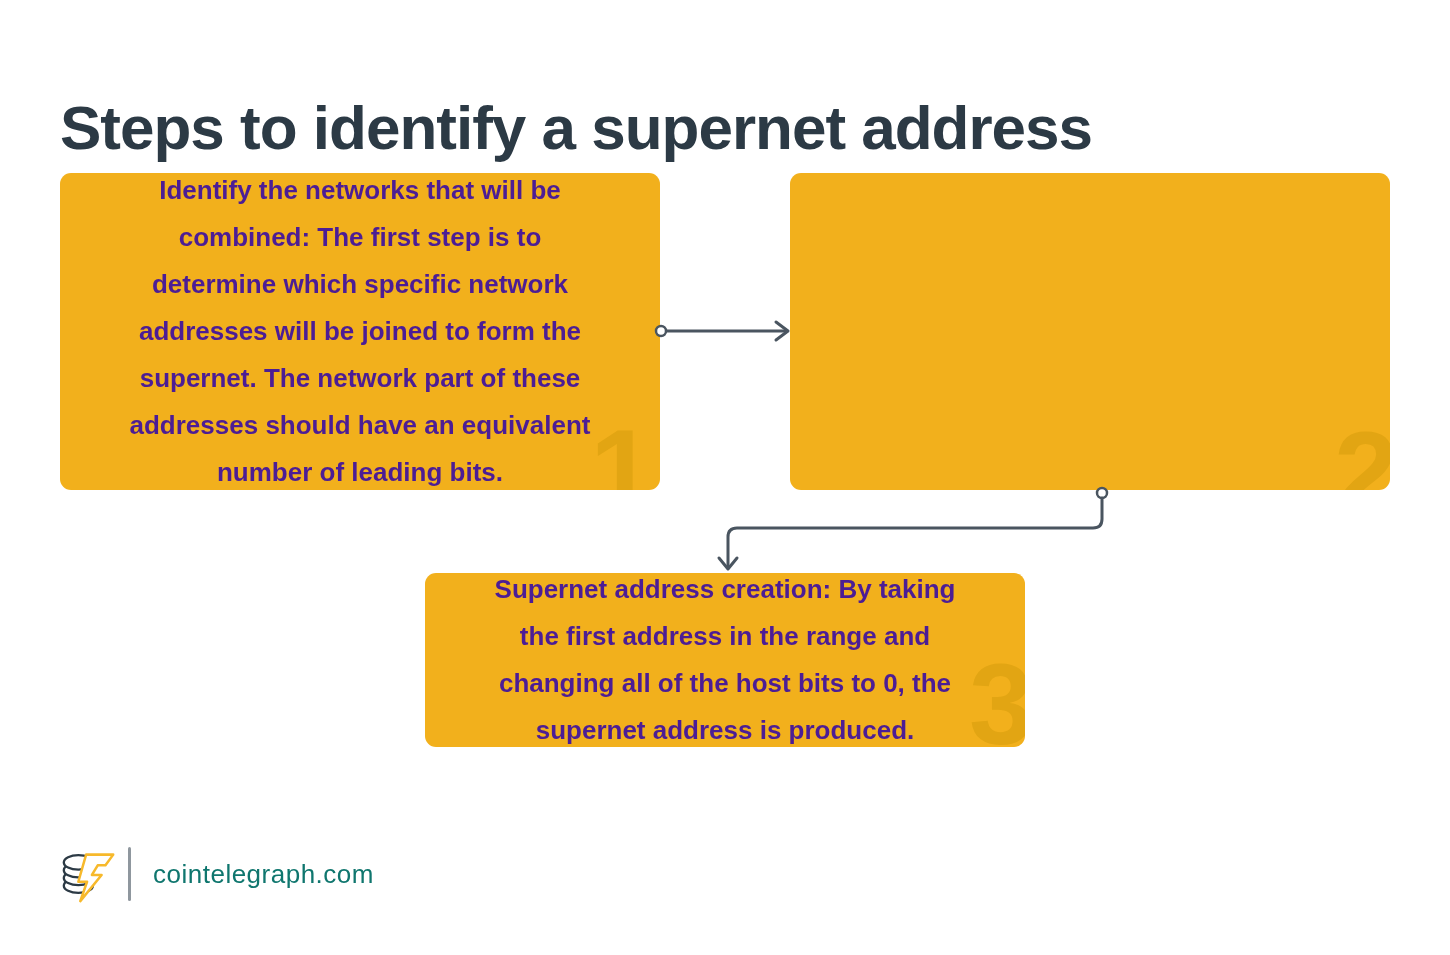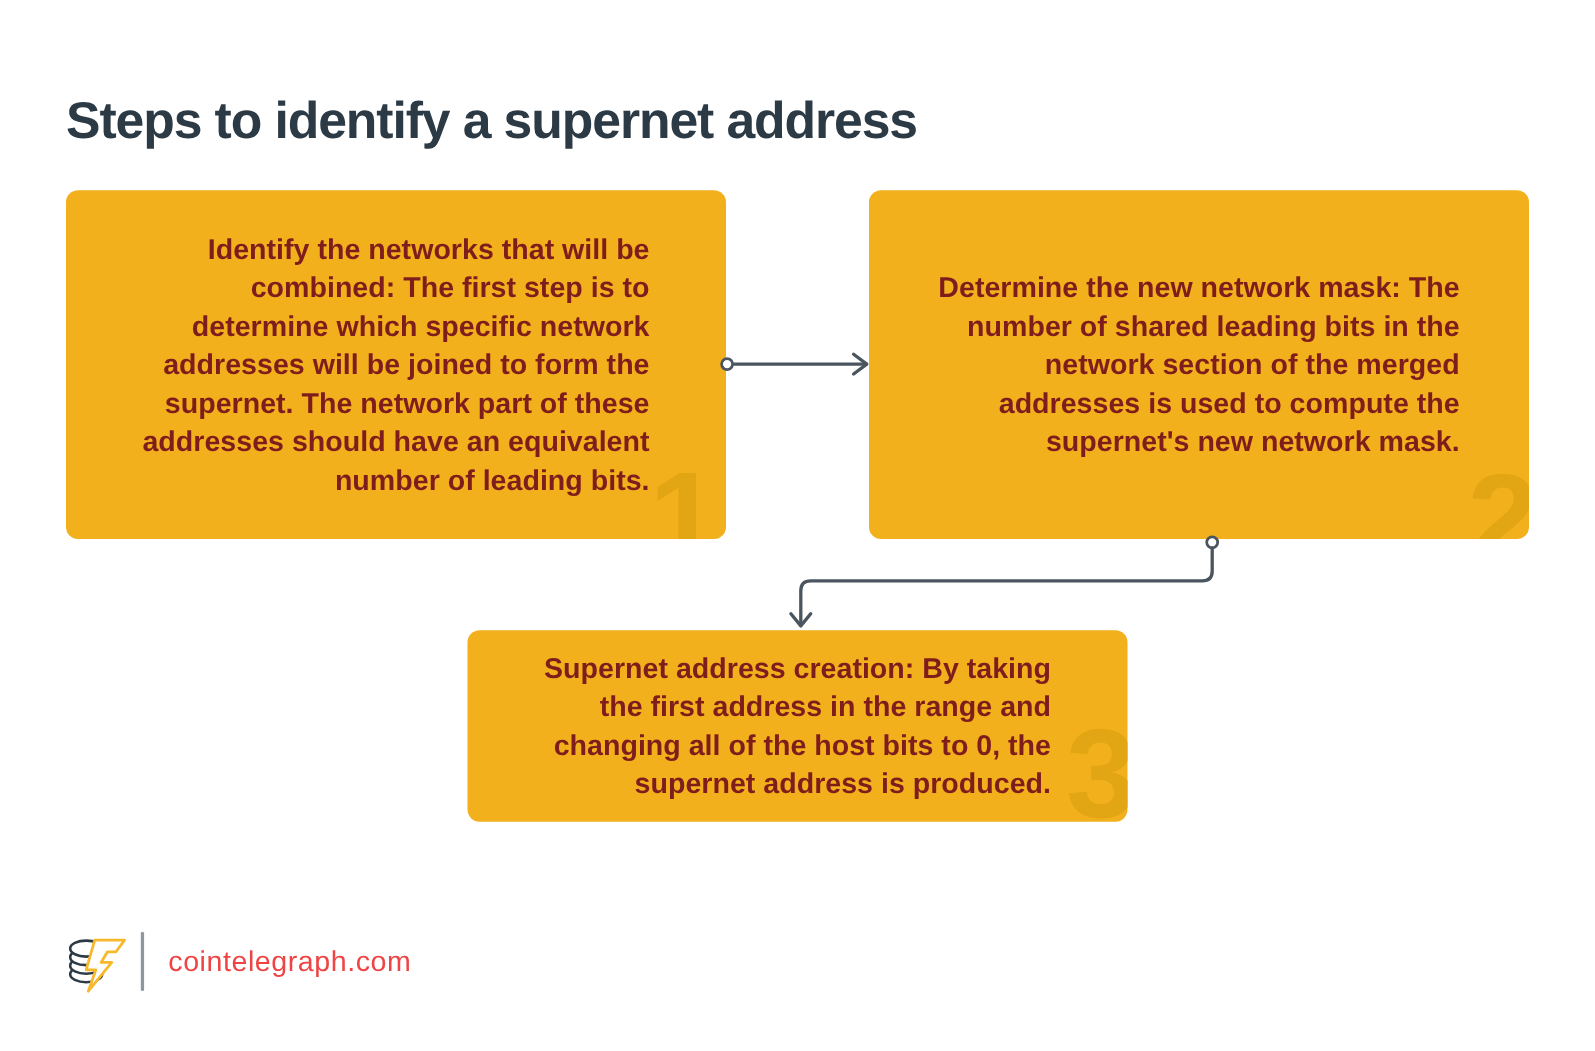--- a/index.html
+++ b/index.html
@@ -12,46 +12,46 @@
     position: relative;
     width: 1450px;
     height: 955px;
     background: #ffffff;
     overflow: hidden;
   }
   .page-title {
     position: absolute;
     left: 60px;
     top: 50px;
-    font-size: 47px;
+    font-size: 62px;
     font-weight: 800;
     letter-spacing: -1px;
     color: #2c3a45;
     white-space: nowrap;
   }
   .step-box {
     position: absolute;
     background: #f2b01c;
     border-radius: 11px;
     overflow: hidden;
     display: flex;
     align-items: center;
     justify-content: center;
   }
   .step-box-1 { left: 60px;  top: 173px; width: 600px; height: 317px; }
   .step-box-2 { left: 790px; top: 173px; width: 600px; height: 317px; }
   .step-box-3 { left: 425px; top: 573px; width: 600px; height: 174px; }
   .step-text {
     position: relative;
     z-index: 2;
-    color: #7f1d1d;
+    color: #4c1d95;
     font-size: 26px;
     font-weight: 700;
-    line-height: 35px;
-    text-align: right;
+    line-height: 47px;
+    text-align: center;
     white-space: pre-line;
     padding: 0 26px;
   }
   .step-number {
     position: absolute;
     z-index: 1;
     font-size: 115px;
     font-weight: 800;
     line-height: 1;
     color: #e2a513;
@@ -79,21 +79,21 @@
   .footer-divider {
     width: 3px;
     height: 54px;
     background: #8f979e;
     border-radius: 2px;
     margin-left: 8px;
     margin-right: 22px;
   }
   .footer-site {
     font-size: 26px;
-    color: #ef4444;
+    color: #0f766e;
     letter-spacing: 0.5px;
   }
 </style>
 </head>
 <body>
 
 <div class="canvas">
 
   <h1 class="page-title">Steps to identify a supernet address</h1>
 
@@ -102,25 +102,20 @@
 combined: The first step is to
 determine which specific network
 addresses will be joined to form the
 supernet. The network part of these
 addresses should have an equivalent
 number of leading bits.</div>
     <span class="step-number">1</span>
   </div>
 
   <div class="step-box step-box-2">
-    <div class="step-text">Determine the new network mask: The
-number of shared leading bits in the
-network section of the merged
-addresses is used to compute the
-supernet's new network mask.</div>
     <span class="step-number">2</span>
   </div>
 
   <div class="step-box step-box-3">
     <div class="step-text">Supernet address creation: By taking
 the first address in the range and
 changing all of the host bits to 0, the
 supernet address is produced.</div>
     <span class="step-number">3</span>
   </div>

